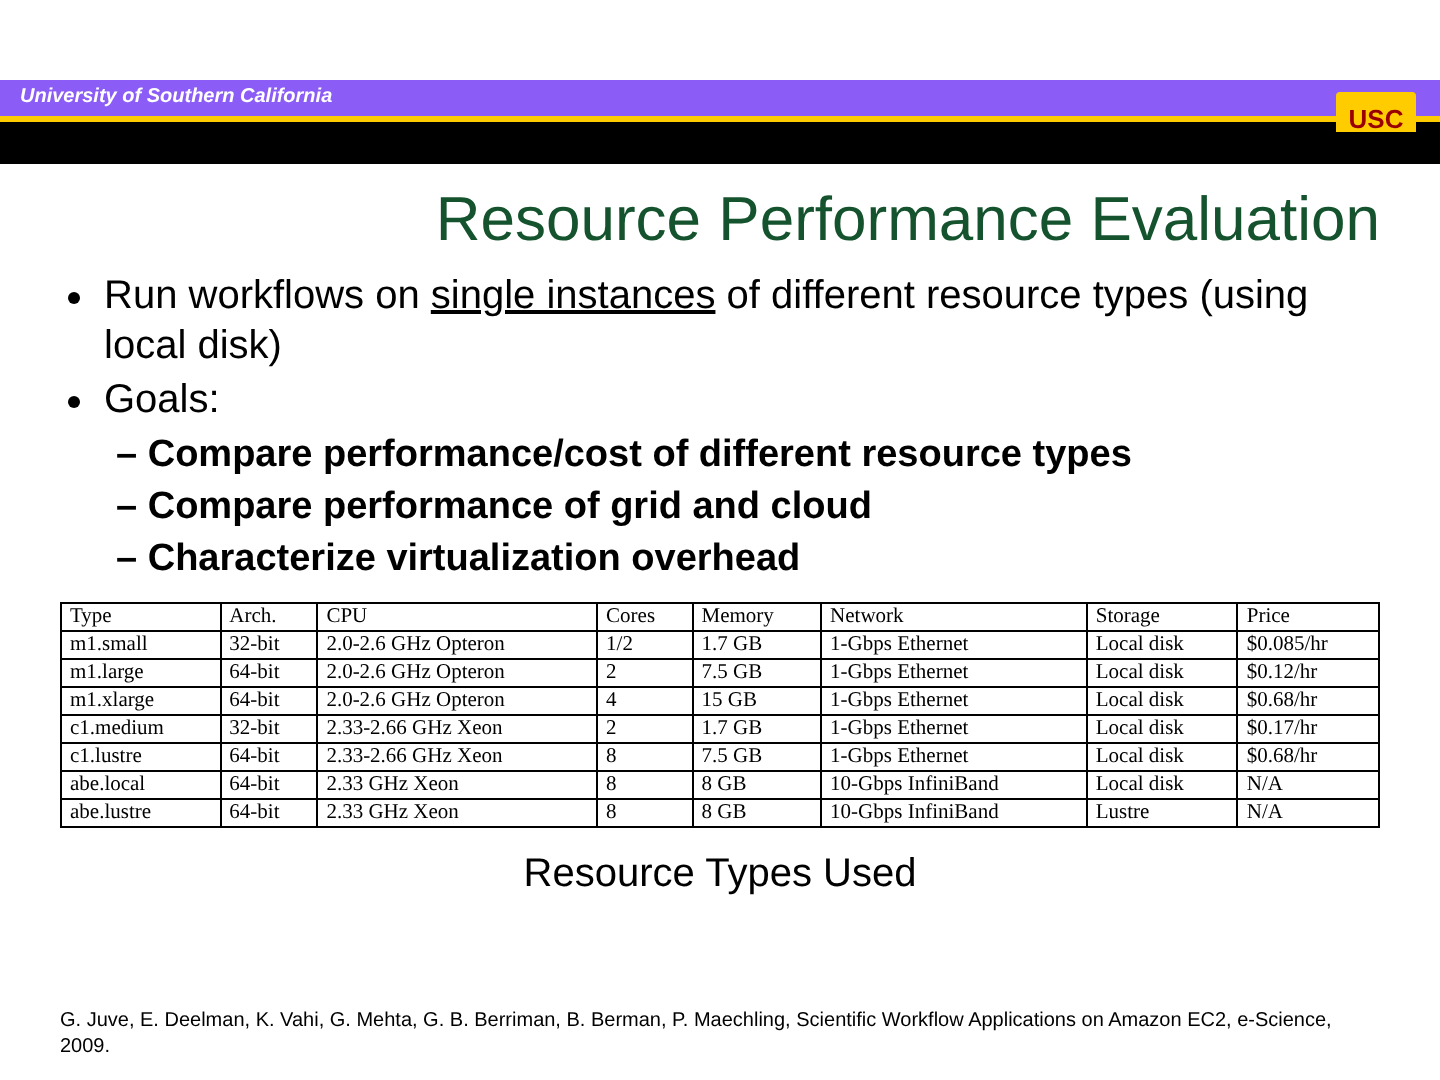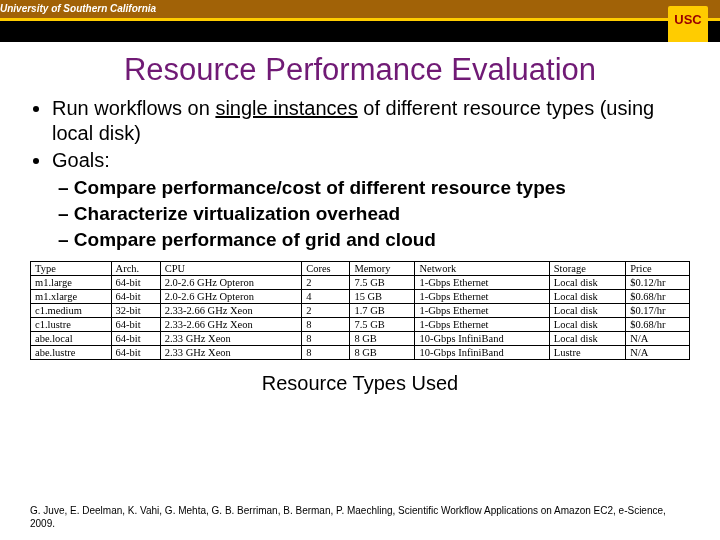--- a/index.html
+++ b/index.html
@@ -12,57 +12,59 @@
     overflow: hidden;
     position: relative;
   }
   .header-bar {
     position: relative;
     height: 42px;
     background: #000;
   }
   .header-top {
     height: 18px;
-    background: #a16207;
+    background: #8b5cf6;
     color: #fff;
     font-size: 10px;
     font-style: italic;
     font-weight: bold;
+    padding-left: 10px;
     line-height: 18px;
+    margin-top: 40px;
   }
   .header-gold {
     height: 3px;
     background: #FFCC00;
   }
   .header-black {
     height: 21px;
     background: #000;
   }
   .usc-logo {
     position: absolute;
     right: 12px;
     top: 6px;
     width: 40px;
-    height: 36px;
+    height: 20px;
     background: #FFCC00;
     color: #990000;
     font-weight: bold;
     font-size: 13px;
     text-align: center;
     line-height: 28px;
     border-radius: 2px 2px 0 0;
   }
   .content {
     padding: 6px 30px 0 30px;
   }
   h1 {
-    color: #701a75;
+    color: #14532d;
     font-weight: normal;
     font-size: 31px;
-    text-align: center;
+    text-align: right;
     margin: 4px 0 8px 0;
     font-family: Arial, sans-serif;
   }
   ul.main {
     margin: 2px 0 4px 0;
     padding-left: 22px;
     font-size: 20px;
     line-height: 1.25;
   }
   ul.main > li {
@@ -128,38 +130,48 @@
 
   <ul class="main">
     <li>
       <span>Run workflows on </span><span class="underline">single instances</span><span> of different resource types (using local disk)</span>
     </li>
     <li>Goals:</li>
   </ul>
 
   <ul class="sub">
     <li>Compare performance/cost of different resource types</li>
+    <li>Compare performance of grid and cloud</li>
     <li>Characterize virtualization overhead</li>
-    <li>Compare performance of grid and cloud</li>
   </ul>
 
   <table>
     <thead>
       <tr>
         <th>Type</th>
         <th>Arch.</th>
         <th>CPU</th>
         <th>Cores</th>
         <th>Memory</th>
         <th>Network</th>
         <th>Storage</th>
         <th>Price</th>
       </tr>
     </thead>
     <tbody>
+    <tr>
+          <td>m1.small</td>
+          <td>32-bit</td>
+          <td>2.0-2.6 GHz Opteron</td>
+          <td>1/2</td>
+          <td>1.7 GB</td>
+          <td>1-Gbps Ethernet</td>
+          <td>Local disk</td>
+          <td>$0.085/hr</td>
+        </tr>
         <tr>
           <td>m1.large</td>
           <td>64-bit</td>
           <td>2.0-2.6 GHz Opteron</td>
           <td>2</td>
           <td>7.5 GB</td>
           <td>1-Gbps Ethernet</td>
           <td>Local disk</td>
           <td>$0.12/hr</td>
         </tr>

